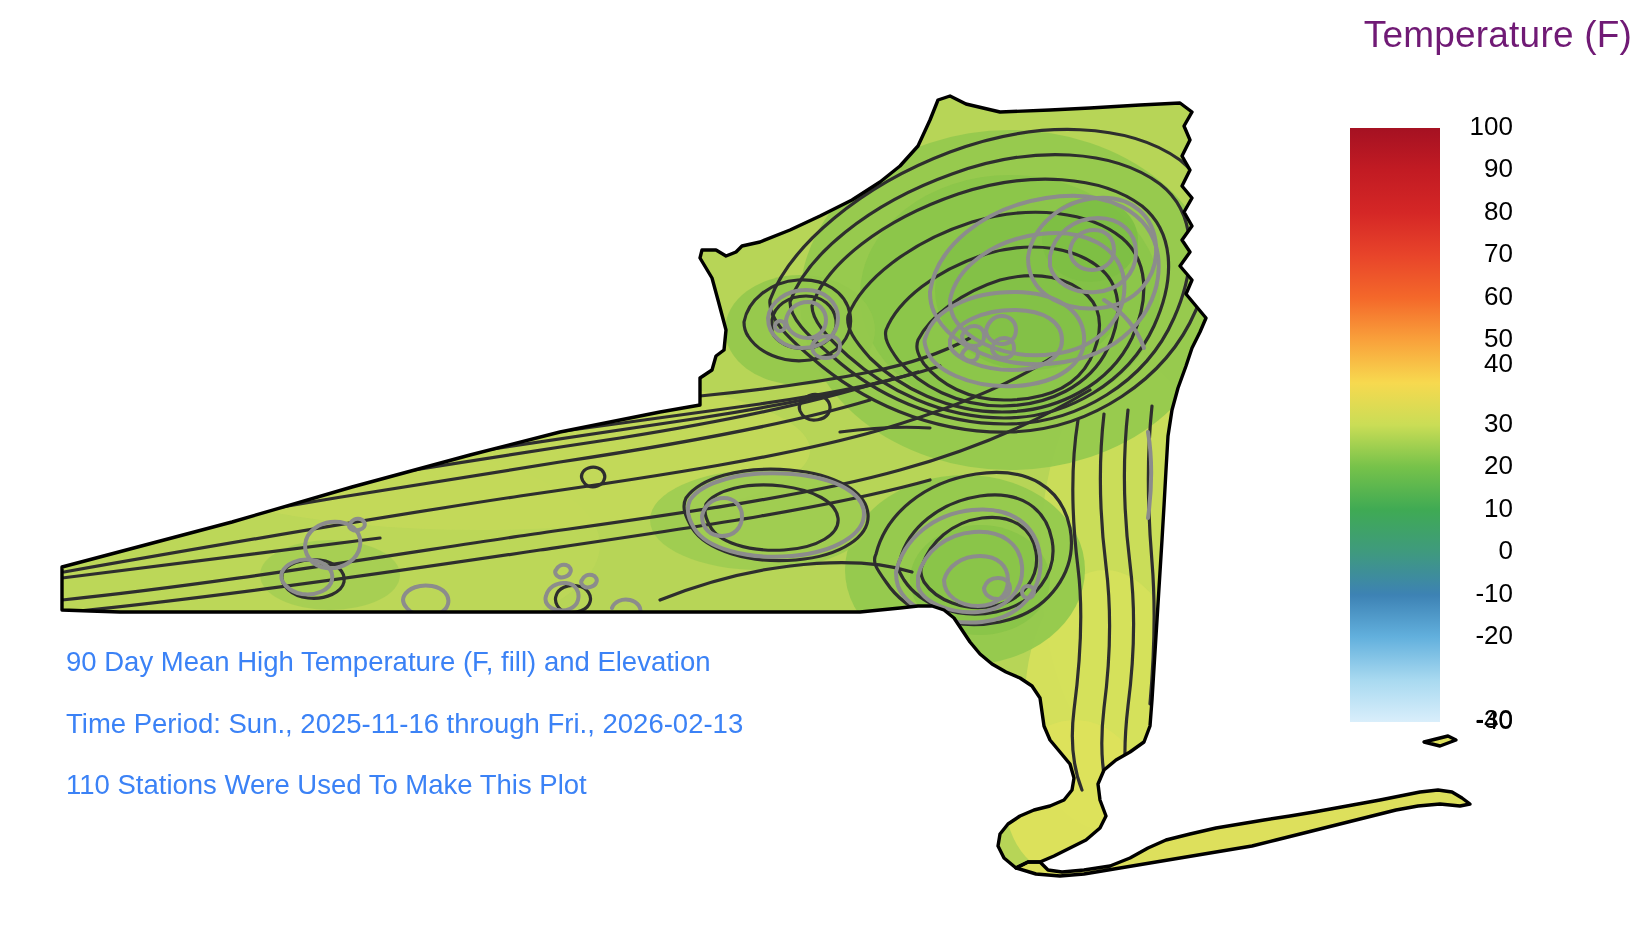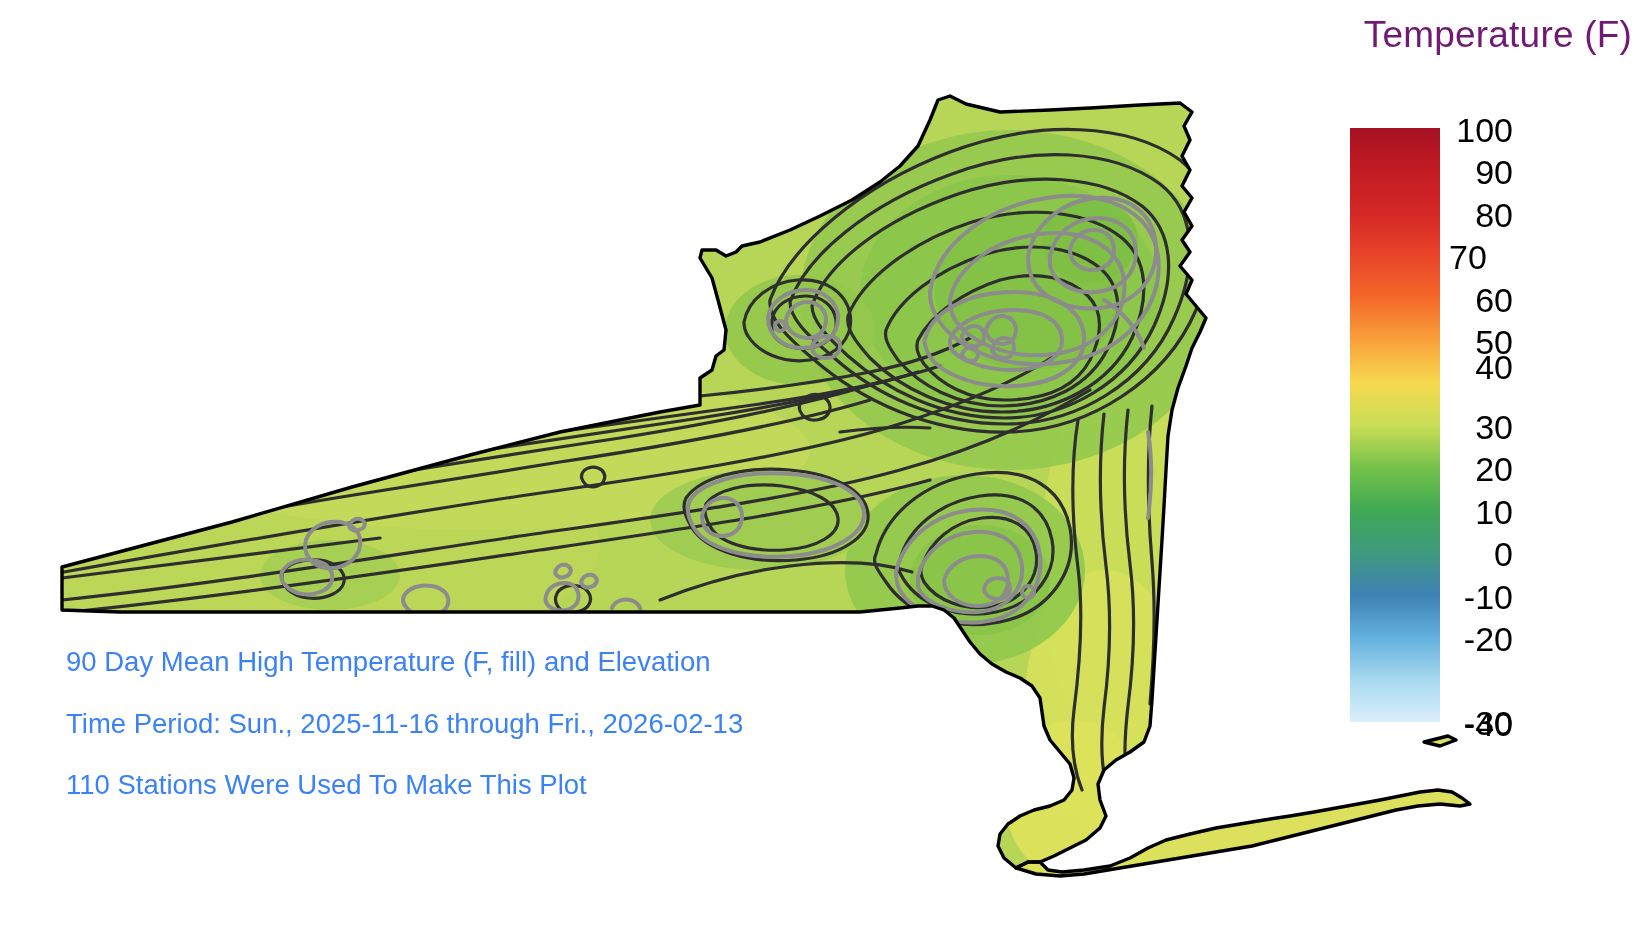--- a/index.html
+++ b/index.html
@@ -40,21 +40,21 @@
   #cb-ticks {
     position: absolute;
     left: 1449px;
     top: 128px;
     width: 120px;
     height: 594px;
   }
   .cb-tick {
     position: absolute;
     left: 0;
-    font-size: 34px;
+    font-size: 26px;
     line-height: 1;
     white-space: nowrap;
     color: #000;
   }
   #caption {
     position: absolute;
     left: 66px;
     top: 648px;
     width: 860px;
   }
@@ -372,21 +372,21 @@
         </linearGradient>
       </defs>
       <rect x="0" y="0" width="90" height="594" fill="url(#tempGrad)"></rect>
     </svg>
   </div>
 
   <div id="cb-ticks">
       <div class="cb-tick" style="top: -15px; width: 64px; text-align: right;">100</div>
       <div class="cb-tick" style="top: 27.4286px; width: 64px; text-align: right;">90</div>
       <div class="cb-tick" style="top: 69.8571px; width: 64px; text-align: right;">80</div>
-      <div class="cb-tick" style="top: 112.286px; width: 64px; text-align: left;">70</div>
+      <div class="cb-tick" style="top: 112.286px; width: 64px; text-align: right;">70</div>
       <div class="cb-tick" style="top: 154.714px; width: 64px; text-align: right;">60</div>
       <div class="cb-tick" style="top: 197.143px; width: 64px; text-align: right;">50</div>
       <div class="cb-tick" style="top: 222px; width: 64px; text-align: right;">40</div>
       <div class="cb-tick" style="top: 282px; width: 64px; text-align: right;">30</div>
       <div class="cb-tick" style="top: 324.429px; width: 64px; text-align: right;">20</div>
       <div class="cb-tick" style="top: 366.857px; width: 64px; text-align: right;">10</div>
       <div class="cb-tick" style="top: 409.286px; width: 64px; text-align: right;">0</div>
       <div class="cb-tick" style="top: 451.714px; width: 64px; text-align: right;">-10</div>
       <div class="cb-tick" style="top: 494.143px; width: 64px; text-align: right;">-20</div>
       <div class="cb-tick" style="top: 536.571px; width: 64px; text-align: right; margin-top: 41px;">-30</div>

